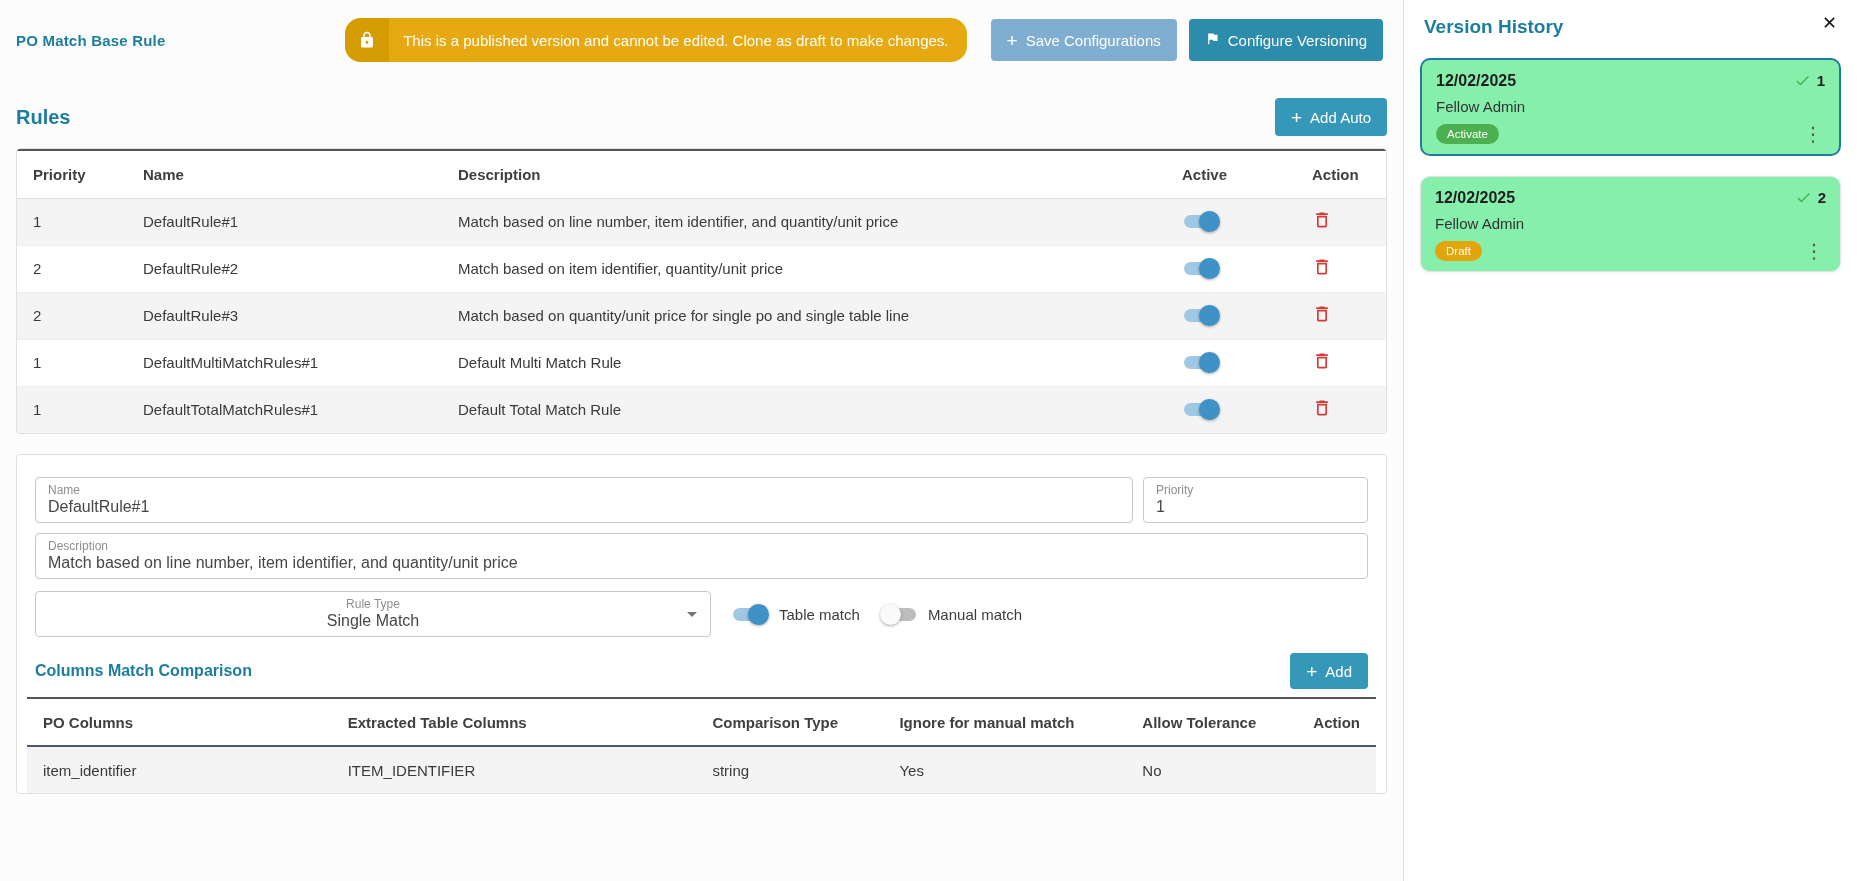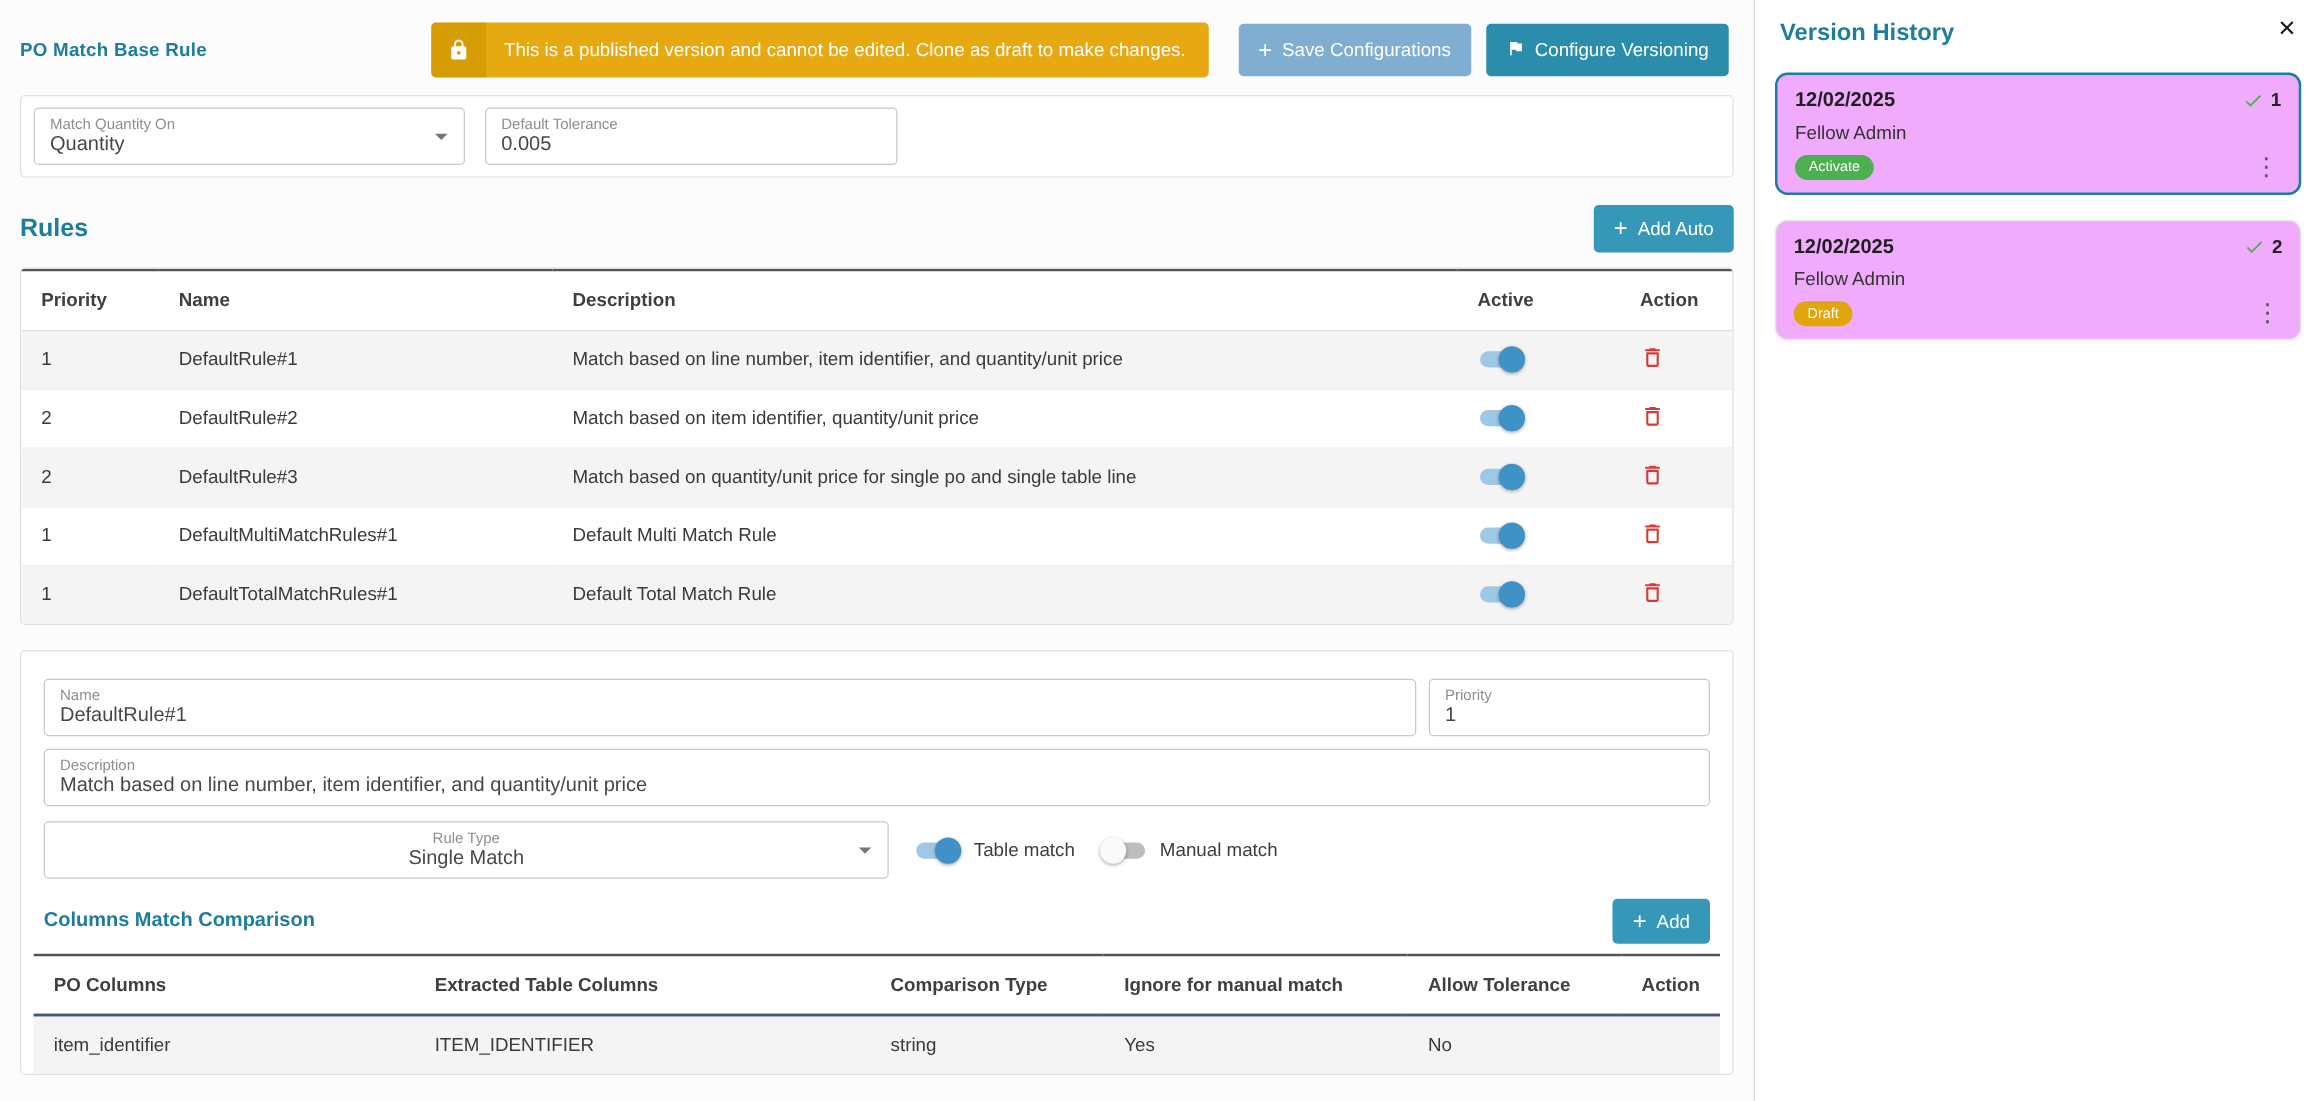--- a/index.html
+++ b/index.html
@@ -17,21 +17,21 @@
   }
   *{box-sizing:border-box;}
   html,body{margin:0;padding:0;}
   body{font-family:"Liberation Sans",sans-serif;background:#fff;color:#383838;}
   .app{display:flex;width:1857px;height:881px;overflow:hidden;background:#fff;}
   .main{flex:1;min-width:0;height:881px;overflow:hidden;background:#fcfcfc;}
 
   
   .topbar{display:flex;align-items:center;padding:18px 16px 14px 16px;}
   .page-title{font-size:15px;font-weight:700;color:var(--accent);margin:0;letter-spacing:.2px;}
-  .banner{margin-left:auto;margin-right:24px;display:flex;align-items:stretch;height:44px;border-radius:4px;overflow:hidden;background:var(--banner-bg);}
+  .banner{margin-left:auto;margin-right:24px;display:flex;align-items:stretch;height:44px;border-radius:16px;overflow:hidden;background:var(--banner-bg);}
   .banner-lock{background:var(--banner-dark);display:flex;align-items:center;justify-content:center;width:44px;}
   .banner-text{display:flex;align-items:center;color:#fff;font-size:15px;padding:0 18px 0 14px;white-space:nowrap;}
   .topbar-actions{display:flex;gap:12px;margin-right:4px;}
   .btn{display:inline-flex;align-items:center;gap:8px;border:none;border-radius:4px;color:#fff;font-family:inherit;font-size:15px;font-weight:500;padding:0 16px;height:42px;cursor:pointer;white-space:nowrap;}
   .btn-save{background:var(--button-save);}
   .btn-configure{background:var(--button-dark);}
   .btn-teal{background:var(--button-teal);height:38px;}
   .plus{font-size:19px;font-weight:400;line-height:1;}
 
   
@@ -82,21 +82,21 @@
   .cmc-row{display:flex;align-items:center;justify-content:space-between;margin:16px 8px 0 8px;}
   .cmc-title{font-size:16px;font-weight:700;color:var(--accent);margin:0;}
   .btn-add{height:36px;}
   .cmp-wrap{margin-top:8px;}
 
   
   .version-panel{width:454px;flex:none;height:881px;background:#fff;border-left:1px solid #dcdcdc;padding:12px 16px;overflow:hidden;}
   .vh-head{display:flex;align-items:flex-start;justify-content:space-between;}
   .vh-title{font-size:19px;font-weight:700;color:var(--accent);margin:4px 0 0 4px;}
   .vh-close{background:none;border:none;font-size:18px;color:#1b1b1b;cursor:pointer;padding:2px 4px;line-height:1;font-family:inherit;}
-  .version-card{display:flex;border-radius:10px;padding:12px 14px 10px 14px;margin-top:20px;background:#f0abfc;border:1px solid #e4e4e4;box-shadow:0 1px 4px rgba(0,0,0,.06);cursor:pointer;}
+  .version-card{display:flex;border-radius:10px;padding:12px 14px 10px 14px;margin-top:20px;background:#86efac;border:1px solid #e4e4e4;box-shadow:0 1px 4px rgba(0,0,0,.06);cursor:pointer;}
   .version-card.selected{border:2px solid var(--accent);box-shadow:none;}
   .vc-left{flex:1;display:flex;flex-direction:column;align-items:flex-start;}
   .vc-date{font-size:16px;font-weight:700;color:#1e1e1e;}
   .vc-author{font-size:15px;color:#333;margin-top:8px;}
   .vc-badge{margin-top:9px;display:inline-block;border-radius:11px;padding:4px 11px;font-size:11.5px;font-weight:500;color:#fff;cursor:pointer;}
   .badge-green{background:var(--badge-green);}
   .badge-amber{background:var(--badge-amber);}
   .vc-right{display:flex;flex-direction:column;justify-content:space-between;align-items:flex-end;}
   .vc-num-row{display:flex;align-items:center;gap:6px;}
   .vc-num{font-size:15px;font-weight:700;color:#222;}
@@ -127,31 +127,20 @@
           <span>
             <svg width="15" height="15" viewBox="0 0 24 24" fill="#fff">
                 <path d="M14.4 6L14 4H5v17h2v-7h5.6l.4 2h7V6z"></path>
               </svg>
           </span>
           <span>Configure Versioning</span>
         </button>
       </div>
     </div>
 
-    <div class="filter-card">
-      <div class="field select w-mqo">
-        <span class="field-label">Match Quantity On</span>
-        <span class="field-value">Quantity</span>
-        <span class="caret"></span>
-      </div>
-      <div class="field w-tol">
-        <span class="field-label">Default Tolerance</span>
-        <span class="field-value">0.005</span>
-      </div>
-    </div>
 
     <div class="section-row">
       <h2 class="section-title">Rules</h2>
       <button class="btn btn-teal">
         <span class="plus">+</span>
         <span>Add Auto</span>
       </button>
     </div>
 
     <div class="table-card">

